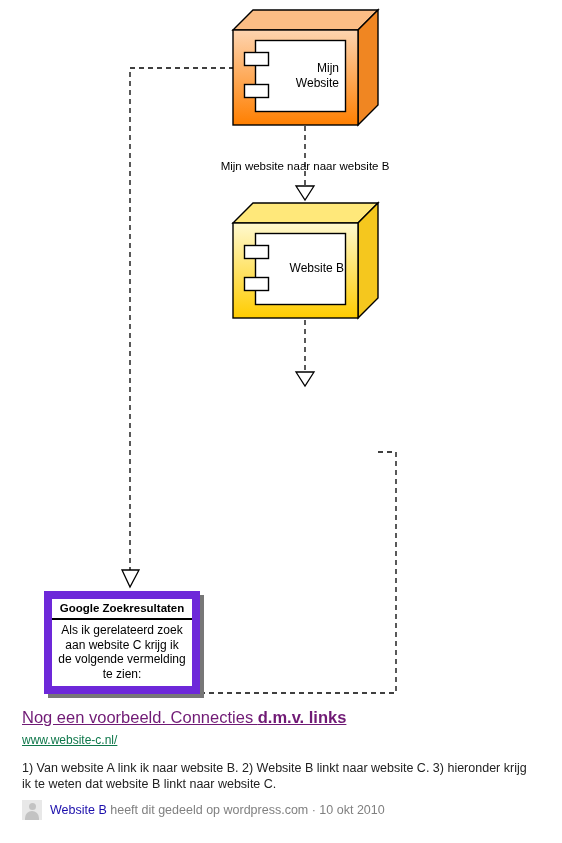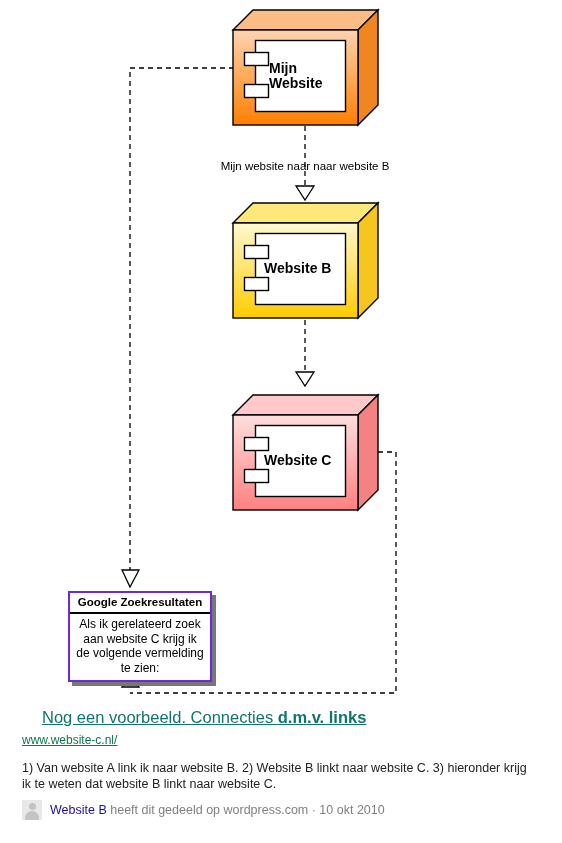--- a/index.html
+++ b/index.html
@@ -26,46 +26,46 @@
   .component {
     position: absolute;
   }
   .comp-svg {
     position: absolute;
     left: 0; top: 0;
     overflow: visible;
   }
   .comp-label {
     position: absolute;
-    text-align: left;
-    font-size: 14px;
-    font-weight: bold;
+    text-align: right;
+    font-size: 12px;
+    font-weight: normal;
     color: #000;
     line-height: 15px;
     white-space: pre-line;
     z-index: 3;
   }
 
   
   .conn-label {
     position: absolute;
     font-size: 11.5px;
     color: #000;
     white-space: nowrap;
     text-align: center;
   }
 
   
   .note-box {
     position: absolute;
-    left: 68px;
+    left: 44px;
     top: 591px;
     width: 140px;
     background: #ffffff;
-    border: 2px solid #6d28d9;
+    border: 8px solid #6d28d9;
     box-shadow: 4px 4px 0 0 #777777;
     z-index: 5;
   }
   .note-header {
     border-bottom: 2px solid #000000;
     font-size: 11.5px;
     font-weight: bold;
     text-align: center;
     padding: 3px 2px 3px 2px;
     color: #000;
@@ -81,26 +81,25 @@
 
   
   .serp {
     position: absolute;
     left: 22px;
     top: 707px;
     width: 516px;
   }
   .serp-title {
     font-size: 16.5px;
-    color: #0f766e;
+    color: #701a75;
     text-decoration: underline;
     line-height: 20px;
     cursor: pointer;
     display: inline-block;
-    margin-left: 20px;
   }
   .serp-title .bold {
     font-weight: bold;
   }
   .serp-url {
     font-size: 12px;
     color: #0e774a;
     line-height: 16px;
     margin-top: 5px;
     cursor: pointer;
@@ -207,37 +206,20 @@
       <polygon points="2,22 22,2 147,2 127,22" fill="#ffe87a" stroke="#000" stroke-width="1.4"></polygon>
       <polygon points="127,22 147,2 147,97 127,117" fill="#f5c71e" stroke="#000" stroke-width="1.4"></polygon>
       <rect x="2" y="22" width="125" height="95" fill="url(#grad-yellow)" stroke="#000" stroke-width="1.4"></rect>
       <rect x="24.5" y="32.5" width="90" height="71" fill="#ffffff" stroke="#000" stroke-width="1.4"></rect>
       <rect x="13.5" y="44.5" width="24" height="13" fill="#ffffff" stroke="#000" stroke-width="1.4"></rect>
       <rect x="13.5" y="76.5" width="24" height="13" fill="#ffffff" stroke="#000" stroke-width="1.4"></rect>
     </svg>
     <div class="comp-label" style="left:33px; top:60px; width:80px;">Website B</div>
   </div>
 
-  <div class="component" style="left:231px; top:393px; width:150px; height:122px; z-index:2;">
-    <svg class="comp-svg" width="150" height="122">
-      <defs>
-        <linearGradient id="grad-pink" x1="0" y1="0" x2="0" y2="1">
-          <stop offset="0%" stop-color="#ffdede"></stop>
-          <stop offset="100%" stop-color="#ff8080"></stop>
-        </linearGradient>
-      </defs>
-      <polygon points="2,22 22,2 147,2 127,22" fill="#ffc9c9" stroke="#000" stroke-width="1.4"></polygon>
-      <polygon points="127,22 147,2 147,97 127,117" fill="#f58282" stroke="#000" stroke-width="1.4"></polygon>
-      <rect x="2" y="22" width="125" height="95" fill="url(#grad-pink)" stroke="#000" stroke-width="1.4"></rect>
-      <rect x="24.5" y="32.5" width="90" height="71" fill="#ffffff" stroke="#000" stroke-width="1.4"></rect>
-      <rect x="13.5" y="44.5" width="24" height="13" fill="#ffffff" stroke="#000" stroke-width="1.4"></rect>
-      <rect x="13.5" y="76.5" width="24" height="13" fill="#ffffff" stroke="#000" stroke-width="1.4"></rect>
-    </svg>
-    <div class="comp-label" style="left:33px; top:60px; width:80px;">Website C</div>
-  </div>
 
   <div class="conn-label" style="left:155px; top:160px; width:300px; z-index:4;">Mijn website naar naar website B</div>
 
 
   <div class="note-box">
     <div class="note-header">Google Zoekresultaten</div>
     <div class="note-body">Als ik gerelateerd zoek aan website C krijg ik de volgende vermelding te zien:</div>
   </div>
 
 </div>

